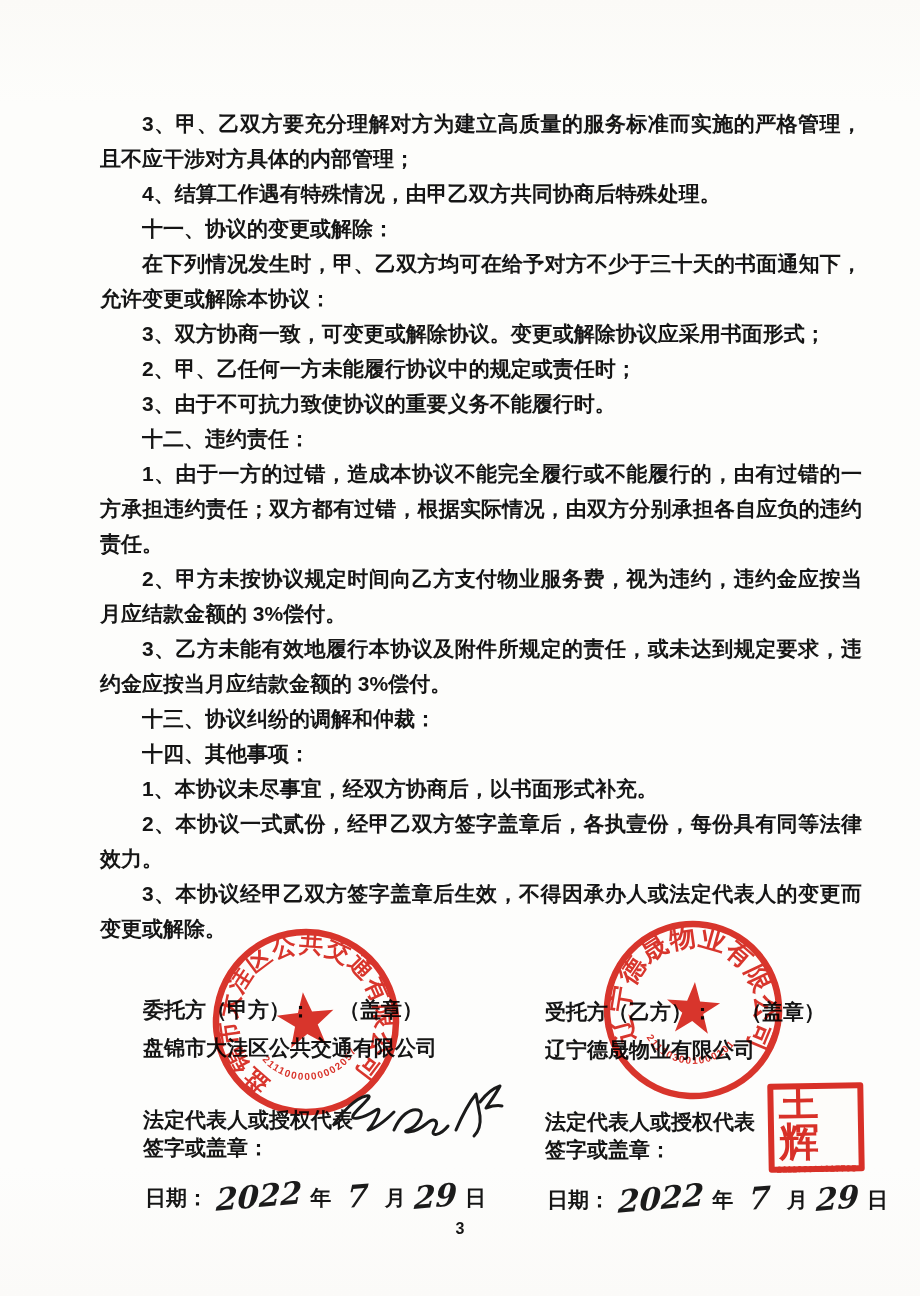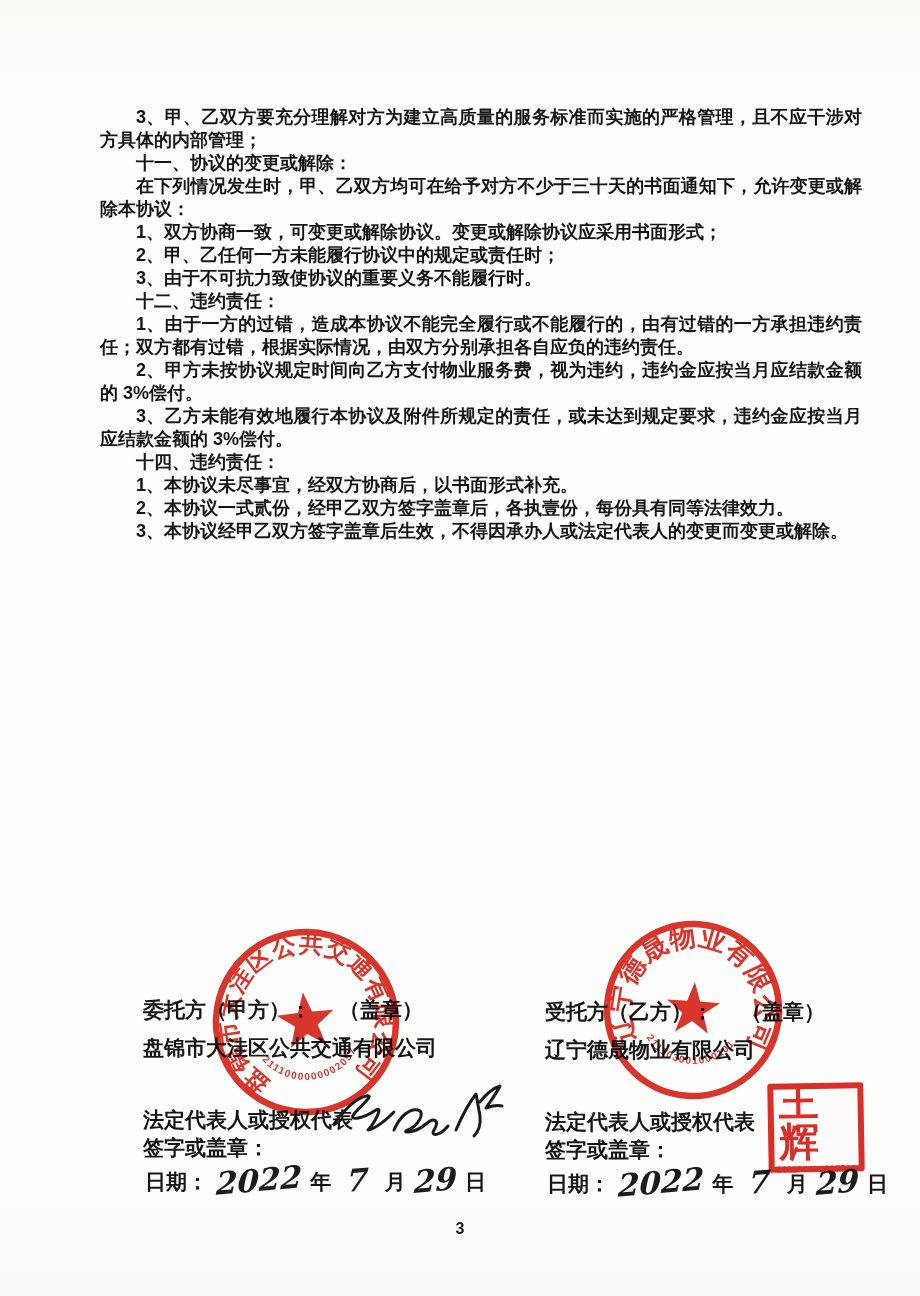--- a/index.html
+++ b/index.html
@@ -13,32 +13,32 @@
     color:#151515;
   }
   
   .page::before{
     content:"";position:absolute;inset:0;
     background:linear-gradient(180deg, #fbfaf7 0%, #fdfdfb 8%, #fdfdfc 90%, #fbfaf8 100%);
     pointer-events:none;
   }
   .body-text{
     position:absolute;left:100px;top:106px;width:762px;
-    font-size:18px;line-height:23px;font-weight:600;
+    font-size:21px;line-height:35px;font-weight:600;
     text-align:justify;
   }
   .body-text p{margin:0;text-indent:2em;}
   .sig-col{position:absolute;font-size:21px;font-weight:600;}
   .sig-col.left{left:143px;top:996px;}
   .sig-col.right{left:545px;top:998px;}
   .sig-line{line-height:28px;white-space:nowrap;}
   .ln1{margin-bottom:10px;}
   .ln2{margin-bottom:44px;}
   .ln3{}
-  .ln4{margin-bottom:1px;}
+  .ln4{margin-bottom:17px;}
   .seal-label{margin-left:28px;}
   .date-line .unit{margin:12px 2px;}
   .hw{
     font-family:"DejaVu Serif",serif;font-style:italic;font-weight:700;
     font-size:31px;line-height:1;display:inline-block;
     transform:rotate(-5deg) skewX(-7deg);
     margin:0 6px;position:relative;top:2px;color:#1b1b1b;
   }
   .hw.month{margin:0 14px;}
   .page-number{
@@ -62,30 +62,32 @@
   .name-stamp .no{font-size:9px;font-weight:700;letter-spacing:.4px;margin-top:3px;white-space:nowrap;}
   .signature-scrawl{position:absolute;left:330px;top:1072px;width:175px;height:88px;}
 </style>
 </head>
 <body>
 
 <div class="page">
 
   <div class="body-text">
     <p>3、甲、乙双方要充分理解对方为建立高质量的服务标准而实施的严格管理，且不应干涉对方具体的内部管理；</p>
+    <p>4、结算工作遇有特殊情况，由甲乙双方共同协商后特殊处理。</p>
     <p>十一、协议的变更或解除：</p>
     <p>在下列情况发生时，甲、乙双方均可在给予对方不少于三十天的书面通知下，允许变更或解除本协议：</p>
-    <p>1、双方协商一致，可变更或解除协议。变更或解除协议应采用书面形式；</p>
+    <p>3、双方协商一致，可变更或解除协议。变更或解除协议应采用书面形式；</p>
     <p>2、甲、乙任何一方未能履行协议中的规定或责任时；</p>
     <p>3、由于不可抗力致使协议的重要义务不能履行时。</p>
     <p>十二、违约责任：</p>
     <p>1、由于一方的过错，造成本协议不能完全履行或不能履行的，由有过错的一方承担违约责任；双方都有过错，根据实际情况，由双方分别承担各自应负的违约责任。</p>
     <p>2、甲方未按协议规定时间向乙方支付物业服务费，视为违约，违约金应按当月应结款金额的 3%偿付。</p>
     <p>3、乙方未能有效地履行本协议及附件所规定的责任，或未达到规定要求，违约金应按当月应结款金额的 3%偿付。</p>
-    <p>十四、违约责任：</p>
+    <p>十三、协议纠纷的调解和仲裁：</p>
+    <p>十四、其他事项：</p>
     <p>1、本协议未尽事宜，经双方协商后，以书面形式补充。</p>
     <p>2、本协议一式贰份，经甲乙双方签字盖章后，各执壹份，每份具有同等法律效力。</p>
     <p>3、本协议经甲乙双方签字盖章后生效，不得因承办人或法定代表人的变更而变更或解除。</p>
   </div>
 
   <div class="sig-col left">
     <div class="sig-line ln1">
       <span>委托方（甲方）：</span><span class="seal-label">（盖章）</span>
     </div>
     <div class="sig-line ln2">盘锦市大洼区公共交通有限公司</div>

